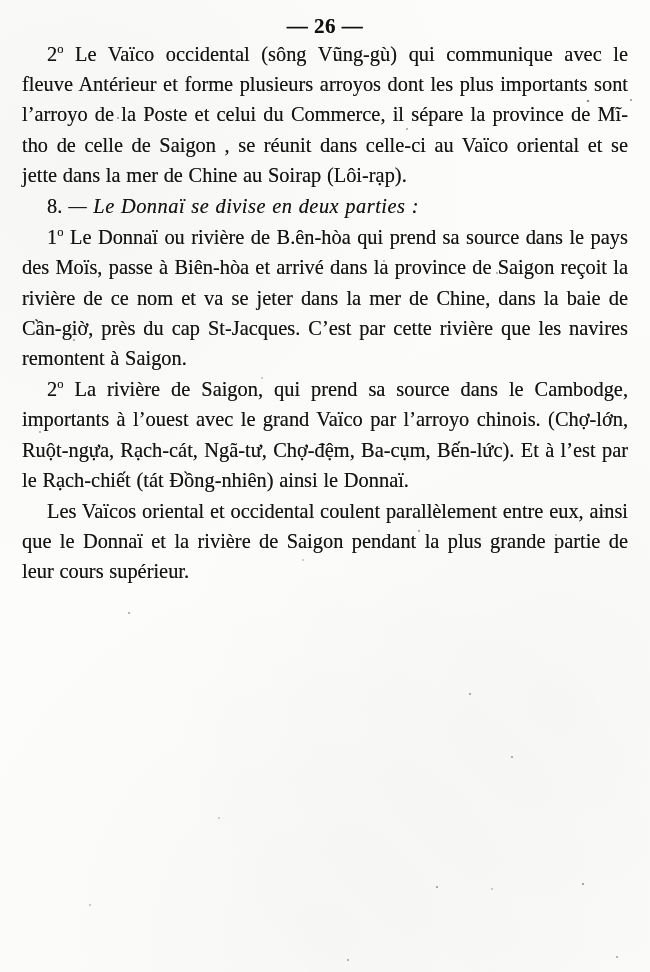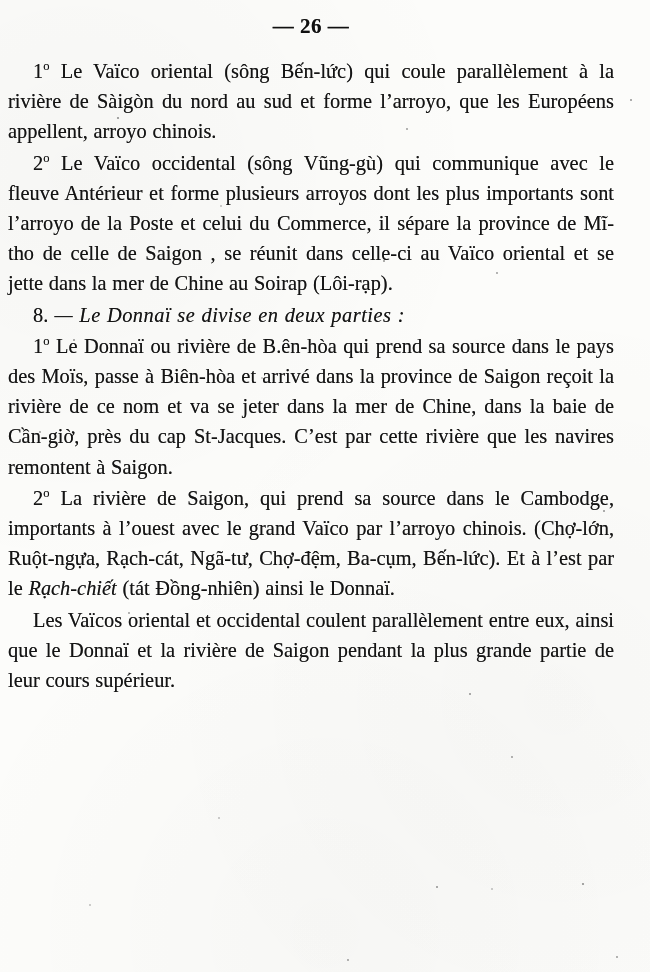--- a/index.html
+++ b/index.html
@@ -28,21 +28,21 @@
   
   #speckle {
     position: absolute;
     inset: 0;
     pointer-events: none;
     opacity: 0.5;
   }
 
   #content {
     position: absolute;
-    left: 8px;
+    left: 22px;
     top: 0;
     width: 606px;
   }
 
   .page-number {
     text-align: center;
     font-weight: bold;
     font-size: 21px;
     letter-spacing: 0.5px;
     margin-top: 14px;
@@ -71,21 +71,20 @@
   }
 
   
   .ord {
     font-size: 0.62em;
     vertical-align: 0.62em;
     line-height: 0;
   }
 
   .ital {
-    font-style: italic;
   }
 
   .emdash {
     letter-spacing: 0.5px;
     font-style: italic;
   }
 
   
   .para, .page-number {
     text-shadow: 0 0 0.35px rgba(0,0,0,0.55);
@@ -122,21 +121,20 @@
       <circle cx="617" cy="957" r="0.9"></circle>
       <circle cx="90" cy="905" r="0.8"></circle>
       <circle cx="348" cy="960" r="0.9"></circle>
     </g>
   </svg>
 
   <div id="content">
 
     <div class="page-number">—  26  —</div>
 
-    <p class="para first"><span><span>1</span><span class="ord">o</span></span><span> Le Vaïco oriental (sông Bến-lức) qui coule parallèlement à la rivière de Sàigòn du nord au sud et forme l’arroyo, que les Européens appellent, arroyo chinois.</span></p>
 
     <p class="para"><span><span>2</span><span class="ord">o</span></span><span> Le Vaïco occidental (sông Vũng-gù) qui communique avec le fleuve Antérieur et forme plusieurs arroyos dont les plus importants sont l’arroyo de la Poste et celui du Commerce, il sépare la province de Mĩ-tho de celle de Saigon , se réunit dans celle-ci au Vaïco oriental et se jette dans la mer de Chine au Soirap (Lôi-rạp).</span></p>
 
     <p class="para"><span>8.</span><span class="emdash"> — Le Donnaï se divise en deux parties :</span></p>
 
     <p class="para"><span><span>1</span><span class="ord">o</span></span><span> Le Donnaï ou rivière de B.ên-hòa qui prend sa source dans le pays des Moïs, passe à Biên-hòa et arrivé dans la province de Saigon reçoit la rivière de ce nom et va se jeter dans la mer de Chine, dans la baie de Cần-giờ, près du cap St-Jacques. C’est par cette rivière que les navires remontent à Saigon.</span></p>
 
     <p class="para"><span><span>2</span><span class="ord">o</span></span><span> La rivière de Saigon, qui prend sa source dans le Cambodge, importants à l’ouest avec le grand Vaïco par l’arroyo chinois. (Chợ-lớn, Ruột-ngựa, Rạch-cát, Ngã-tư, Chợ-đệm, Ba-cụm, Bến-lức). Et à l’est par le </span><span class="ital">Rạch-chiết</span><span> (tát Đồng-nhiên) ainsi le Donnaï.</span></p>
 
     <p class="para"><span>Les Vaïcos oriental et occidental coulent parallèlement entre eux, ainsi que le Donnaï et la rivière de Saigon pendant la plus grande partie de leur cours supérieur.</span></p>

